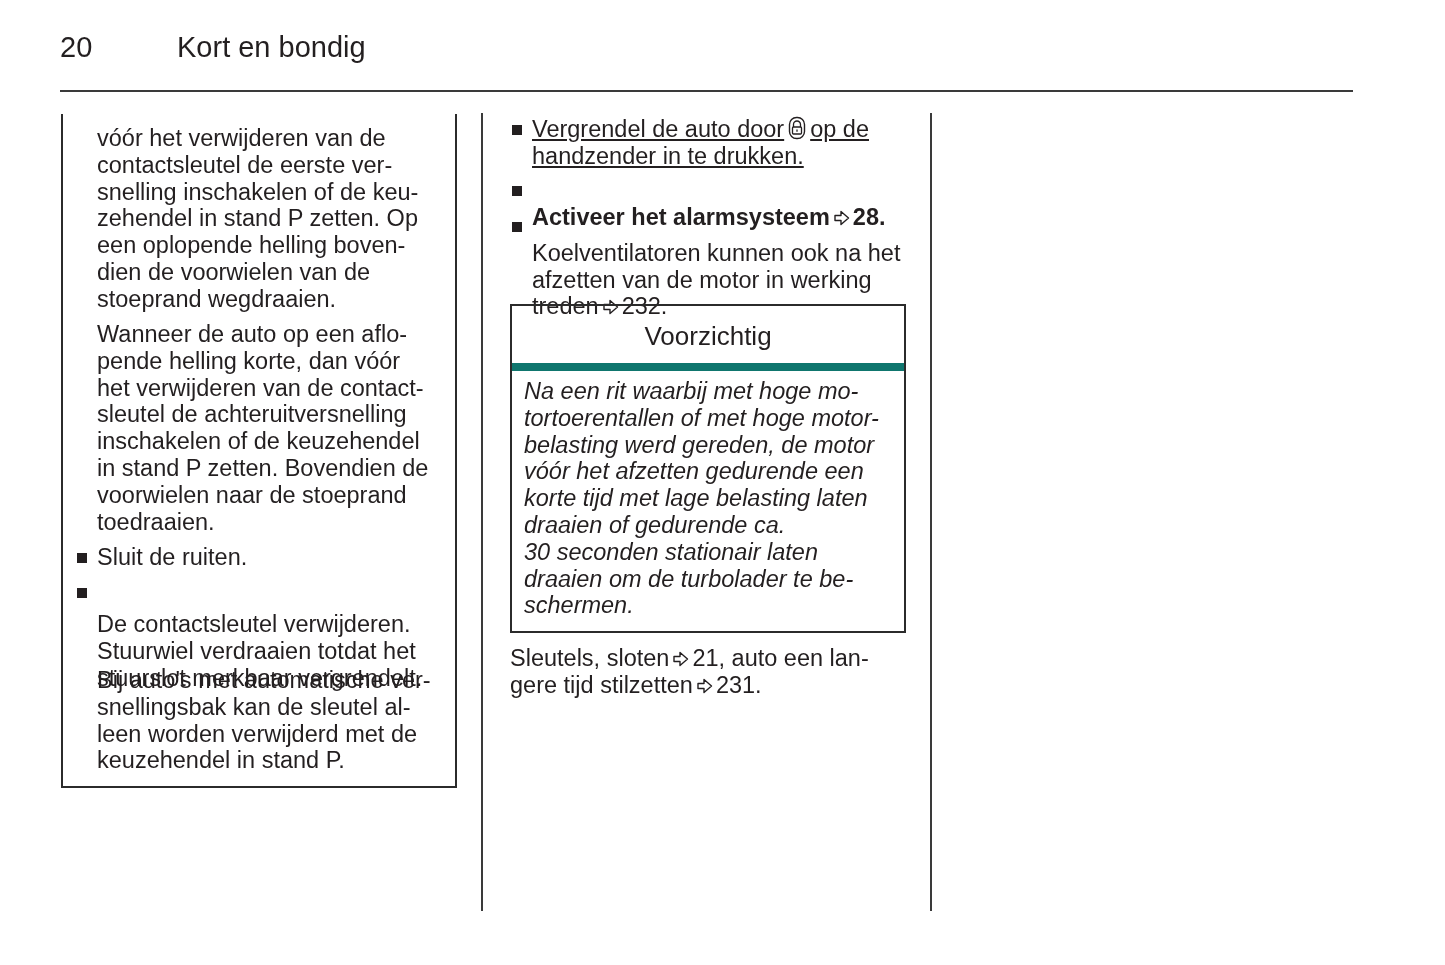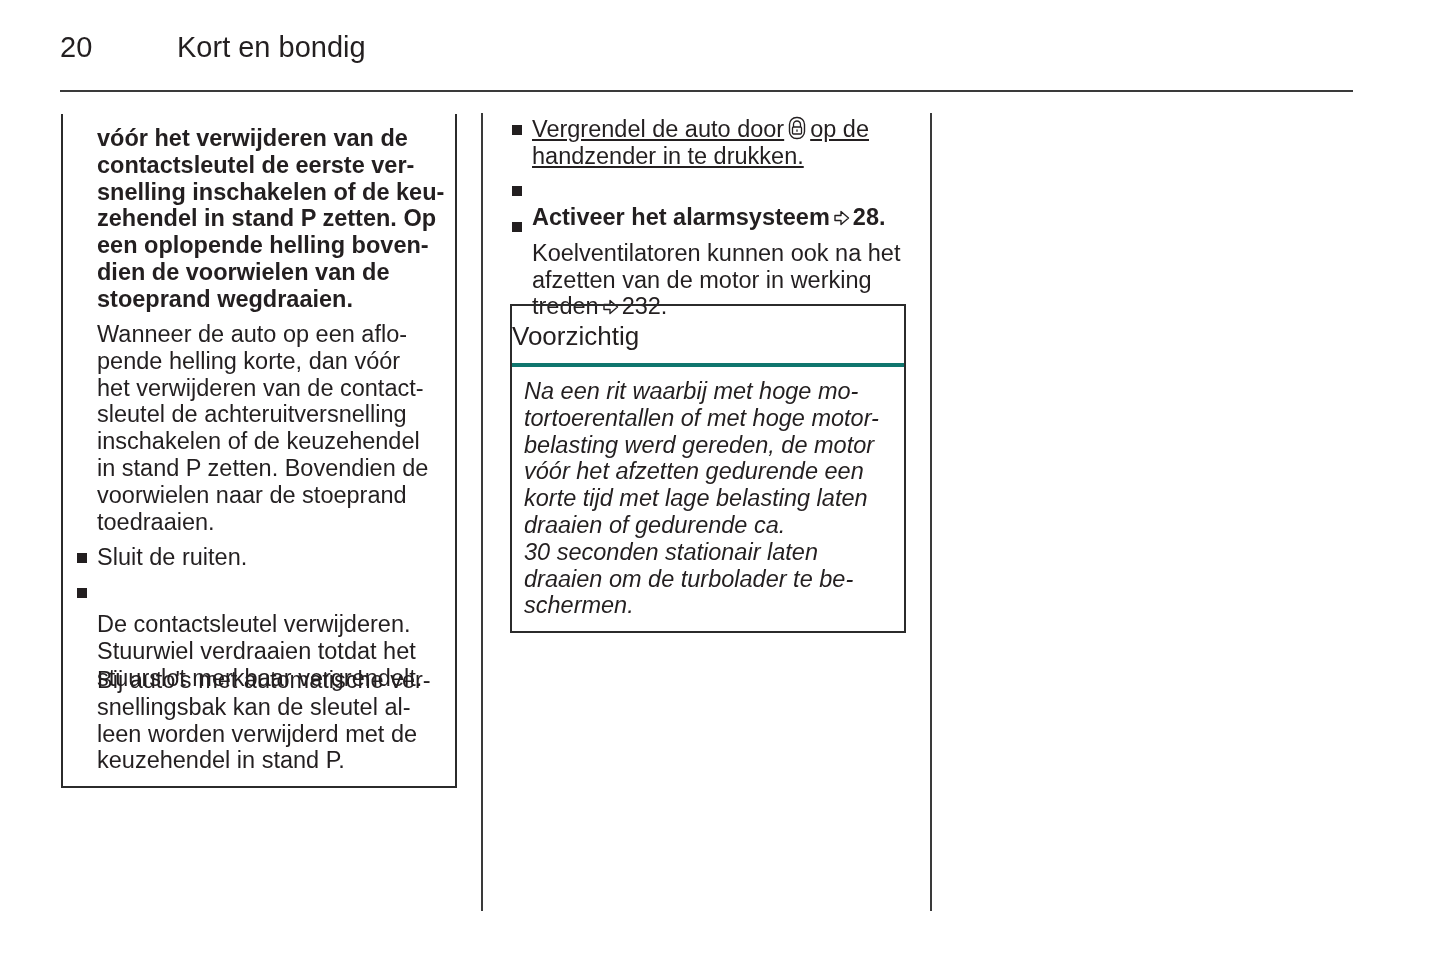--- a/index.html
+++ b/index.html
@@ -37,38 +37,38 @@
   }
   .bullet-text { position: absolute; white-space: pre-line; }
   .xref-icon { display: inline-block; width: 18px; height: 18px; vertical-align: -2px; margin: 0 2px 0 3px; }
   .lock-icon { display: inline-block; width: 18px; height: 24px; vertical-align: -3px; margin: 0 4px 0 4px; }
   .caution-box {
     position: absolute; left: 510px; top: 304px; width: 392px; height: 325px;
     border: 2px solid #2b2b2b;
   }
   .caution-title {
     position: absolute; left: 0; right: 0; top: 0; height: 57px;
-    border-bottom: 4px solid #0f766e;
-    font-size: 26px; line-height: 60px;
+    border-bottom: 8px solid #0f766e;
+    text-align: center; font-size: 26px; line-height: 60px;
   }
   .caution-body {
     position: absolute; left: 12px; top: 72px; width: 375px;
     white-space: pre-line;
     font-style: italic;
   }
 </style>
 </head>
 <body>
 
 <div class="page-number">20</div>
 <div class="page-title">Kort en bondig</div>
 <div class="header-rule"></div>
 
 <div class="left-box"></div>
-<p class="para text" style="left:97px; top:125px;font-weight:bold;">vóór het verwijderen van de
+<p class="para text" style="left:97px; top:125px;">vóór het verwijderen van de
 contactsleutel de eerste ver-
 snelling inschakelen of de keu-
 zehendel in stand P zetten. Op
 een oplopende helling boven-
 dien de voorwielen van de
 stoeprand wegdraaien.</p>
 <p class="para text" style="left:97px; top:321px;">Wanneer de auto op een aflo-
 pende helling korte, dan vóór
 het verwijderen van de contact-
 sleutel de achteruitversnelling
@@ -135,13 +135,23 @@
 belasting werd gereden, de motor
 vóór het afzetten gedurende een
 korte tijd met lage belasting laten
 draaien of gedurende ca.
 30 seconden stationair laten
 draaien om de turbolader te be-
 schermen.</div>
 </div>
 
 <div class="para text" style="left:510px; top:645px; width:400px; white-space:normal;">
+  <div>
+    <span>Sleutels, sloten</span><span class="xref-icon"><svg width="18" height="18" viewBox="0 0 18 18">
+          <path d="M2 6.5 H8 V2.5 L15.5 9 L8 15.5 V11.5 H2 Z" fill="none" stroke="#231f20" stroke-width="1.4" stroke-linejoin="round"></path>
+        </svg></span><span>21, auto een lan-</span>
+  </div>
+  <div>
+    <span>gere tijd stilzetten</span><span class="xref-icon"><svg width="18" height="18" viewBox="0 0 18 18">
+          <path d="M2 6.5 H8 V2.5 L15.5 9 L8 15.5 V11.5 H2 Z" fill="none" stroke="#231f20" stroke-width="1.4" stroke-linejoin="round"></path>
+        </svg></span><span>231.</span>
+  </div>
 </div>
 
 </body></html>

